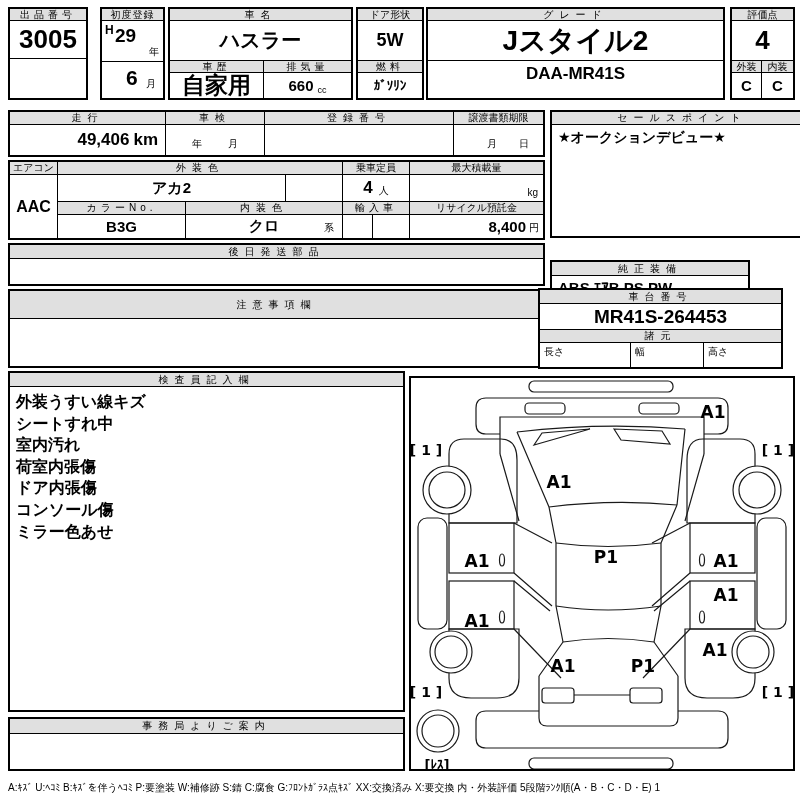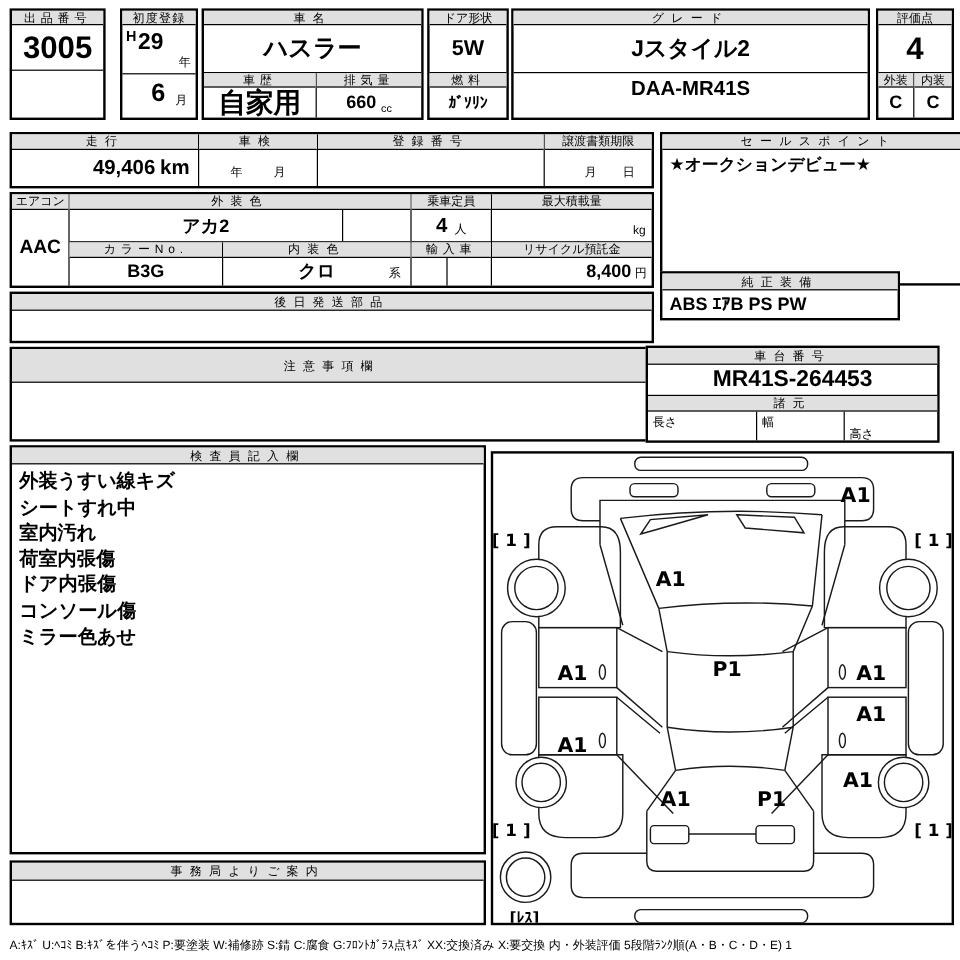--- a/index.html
+++ b/index.html
@@ -60,21 +60,21 @@
 
   <div class="box" style="left:356px;top:7px;width:68px;height:93px">
     <div class="hdr" style="height:12px">ドア形状</div>
     <div class="val bB" style="height:40px;font-size:18px">5W</div>
     <div class="hdr ls4" style="height:12px">燃料</div>
     <div class="val" style="height:25px;font-size:13px">ｶﾞｿﾘﾝ</div>
   </div>
 
   <div class="box" style="left:426px;top:7px;width:299px;height:93px">
     <div class="hdr ls6" style="height:12px">グレード</div>
-    <div class="val bB" style="height:40px;font-size:19px">Jスタイル2</div>
+    <div class="val bB" style="height:40px;font-size:28px">Jスタイル2</div>
     <div class="val" style="height:25px;font-size:17px">DAA-MR41S</div>
   </div>
 
   <div class="box" style="left:730px;top:7px;width:65px;height:93px">
     <div class="hdr" style="height:12px">評価点</div>
     <div class="val bB" style="height:40px;font-size:26px">4</div>
     <div class="cols" style="height:37px">
       <div class="bR" style="width:30px">
         <div class="hdr" style="height:12px">外装</div>
         <div class="val" style="height:25px;font-size:15px">C</div>
@@ -168,37 +168,37 @@
           <span style="font-size:10px;font-weight:normal;margin-left:3px;align-self:flex-end;padding-bottom:3px">円</span>
         </div>
       </div>
     </div>
   </div>
 
   <div class="box" style="left:8px;top:243px;width:537px;height:43px">
     <div class="hdr ls6" style="height:14px">後日発送部品</div>
   </div>
 
-  <div class="box" style="left:550px;top:226px;width:200px;height:41px">
+  <div class="box" style="left:550px;top:260px;width:200px;height:41px">
     <div class="hdr ls6" style="height:14px">純正装備</div>
     <div style="height:23px;display:flex;align-items:center;padding-left:6px;font-weight:bold;font-size:15px">ABS ｴｱB PS PW</div>
   </div>
 
   <div class="box" style="left:8px;top:289px;width:537px;height:79px">
     <div class="hdr ls6" style="height:28px">注意事項欄</div>
   </div>
 
   <div class="box" style="left:538px;top:288px;width:245px;height:81px">
     <div class="hdr ls6" style="height:14px">車台番号</div>
     <div class="val bB" style="height:26px;font-size:19px">MR41S-264453</div>
     <div class="hdr ls6" style="height:13px">諸元</div>
     <div class="cols" style="height:24px">
       <div class="bR" style="width:91px;font-size:10px;padding:2px 0 0 4px">長さ</div>
       <div class="bR" style="width:73px;font-size:10px;padding:2px 0 0 4px">幅</div>
-      <div style="flex:1;font-size:10px;padding:12px 0 0 4px">高さ</div>
+      <div style="flex:1;font-size:10px;padding:2px 0 0 4px">高さ</div>
     </div>
   </div>
 
   <div class="box" style="left:8px;top:371px;width:397px;height:341px">
     <div class="hdr ls6" style="height:14px">検査員記入欄</div>
     <div style="padding:4px 6px;font-weight:bold;font-size:16px;line-height:21.6px">
       <div>外装うすい線キズ</div>
       <div>シートすれ中</div>
       <div>室内汚れ</div>
       <div>荷室内張傷</div>

